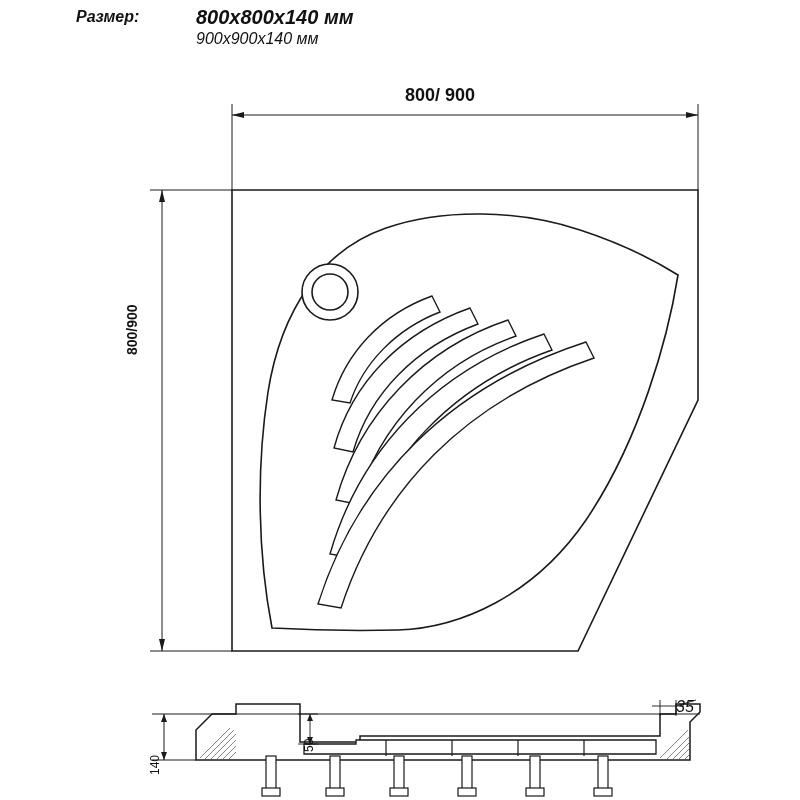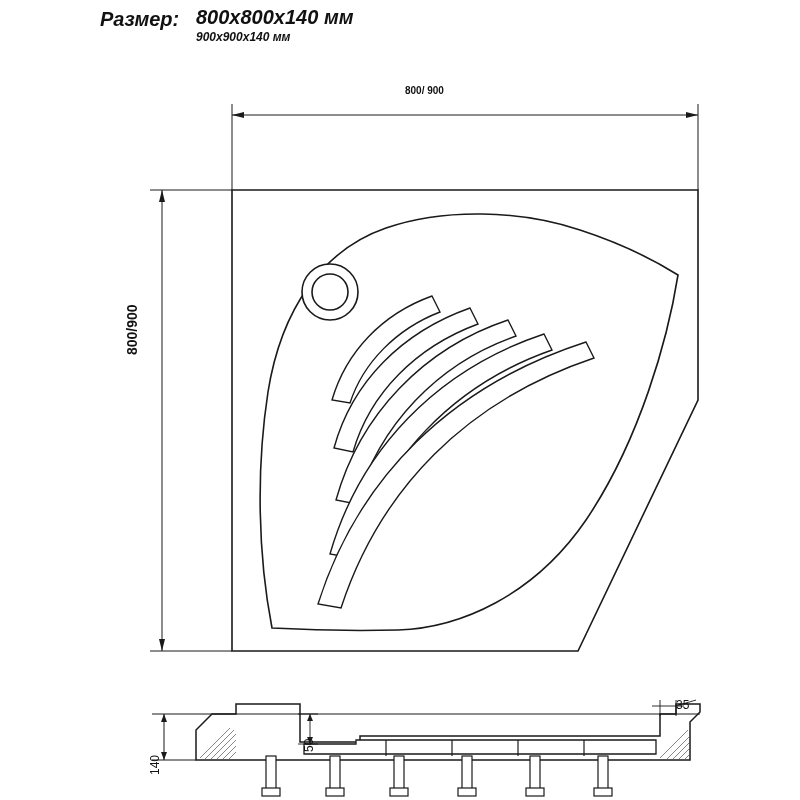--- a/index.html
+++ b/index.html
@@ -20,44 +20,44 @@
     left: 0; top: 0;
     width: 800px;
     height: 800px;
   }
   .label {
     position: absolute;
     font-family: "Liberation Sans", sans-serif;
     white-space: nowrap;
   }
   .lbl-size-caption {
-    left: 100px;
+    left: 76px;
     top: 8px;
-    font-size: 20px;
+    font-size: 16px;
     font-weight: bold;
     font-style: italic;
   }
   .lbl-size-l1 {
     left: 196px;
     top: 6px;
     font-size: 20px;
     font-weight: bold;
     font-style: italic;
   }
   .lbl-size-l2 {
     left: 196px;
     top: 30px;
-    font-size: 12px;
-    font-weight: bold;
+    font-size: 16px;
+    font-weight: normal;
     font-style: italic;
   }
   .lbl-top-dim {
     left: 405px;
     top: 85px;
-    font-size: 10px;
+    font-size: 18px;
     font-weight: bold;
   }
   .lbl-left-dim {
     left: 124px;
     top: 355px;
     font-size: 14px;
     font-weight: bold;
     transform: rotate(-90deg);
     transform-origin: left top;
   }
@@ -71,21 +71,22 @@
   .lbl-h50 {
     left: 302px;
     top: 752px;
     font-size: 12px;
     transform: rotate(-90deg);
     transform-origin: left top;
   }
   .lbl-w35 {
     left: 676px;
     top: 698px;
-    font-size: 12px;
+    font-size: 16px;
+    font-style: italic;
   }
 </style>
 </head>
 <body>
 
 <svg id="sheet" viewBox="0 0 800 800" xmlns="http://www.w3.org/2000/svg">
 
   <g stroke="#1a1a1a" fill="none">
 
     <line x1="232" y1="104" x2="232" y2="190" stroke-width="1"></line>

